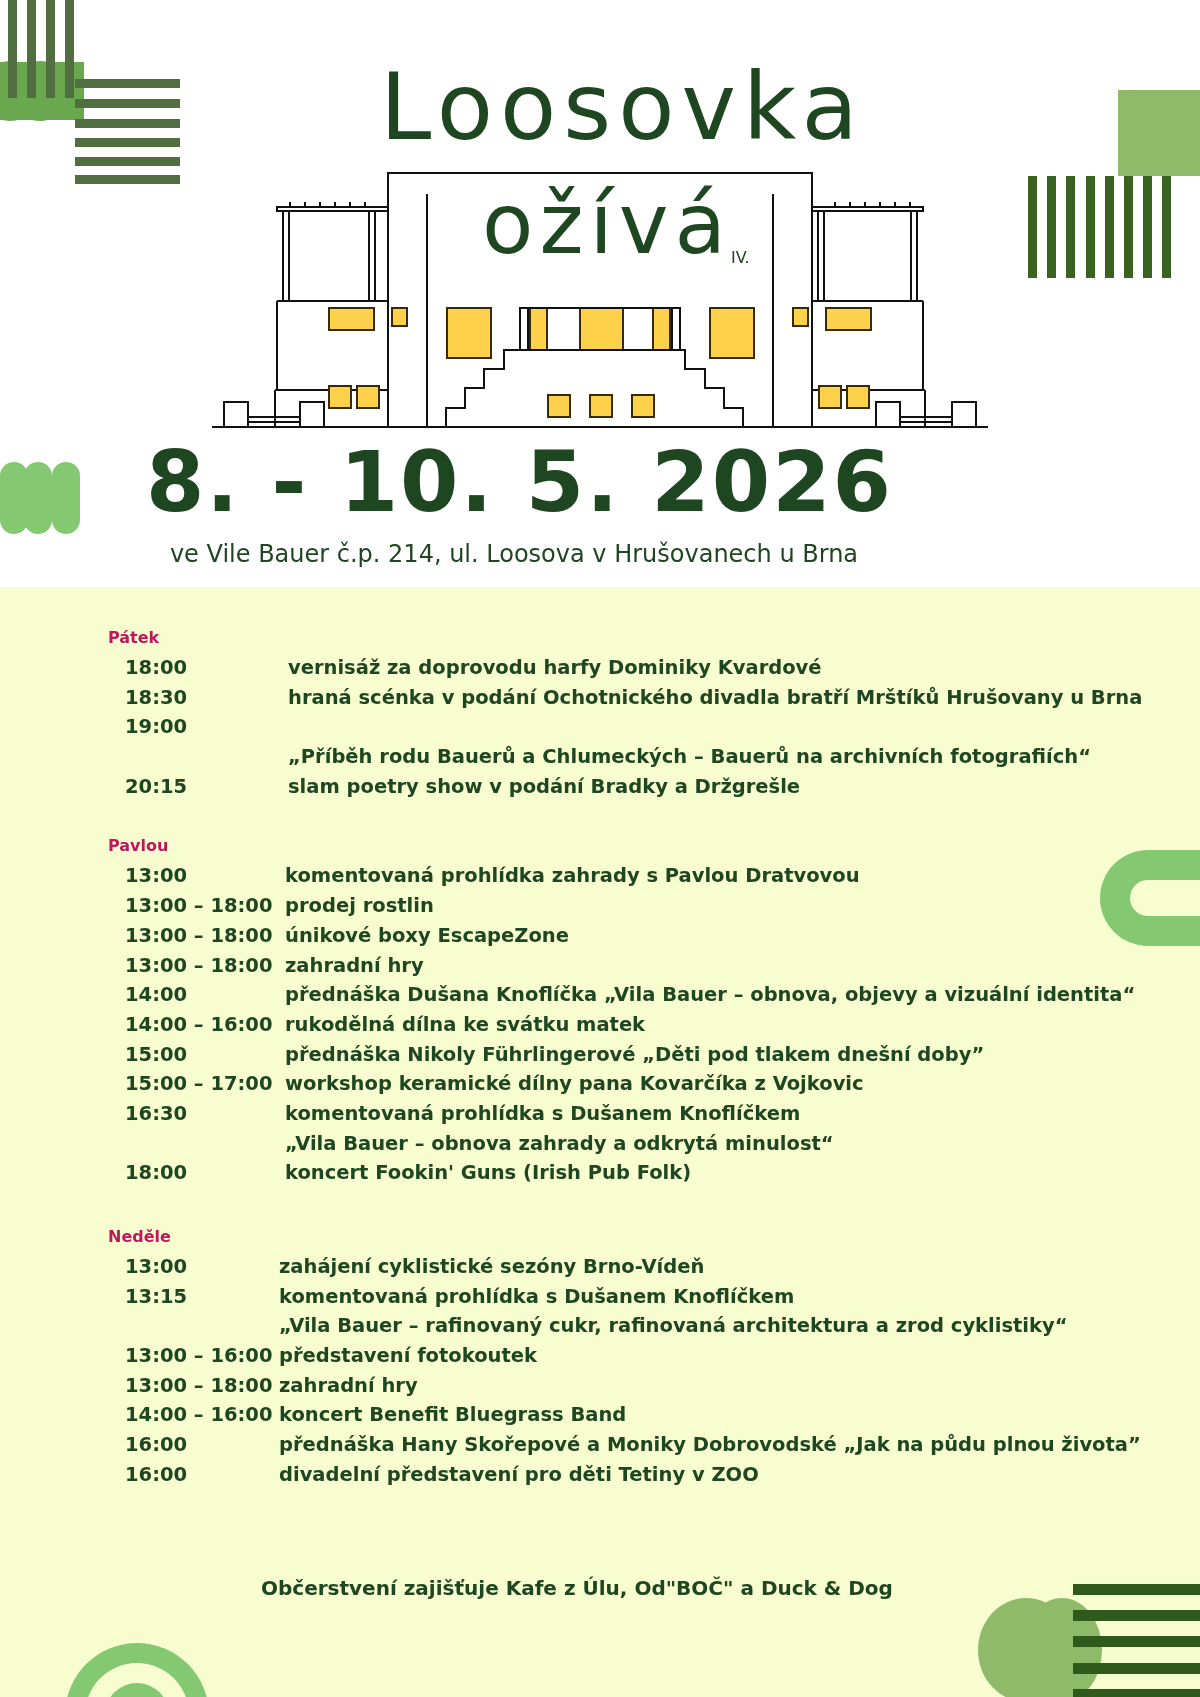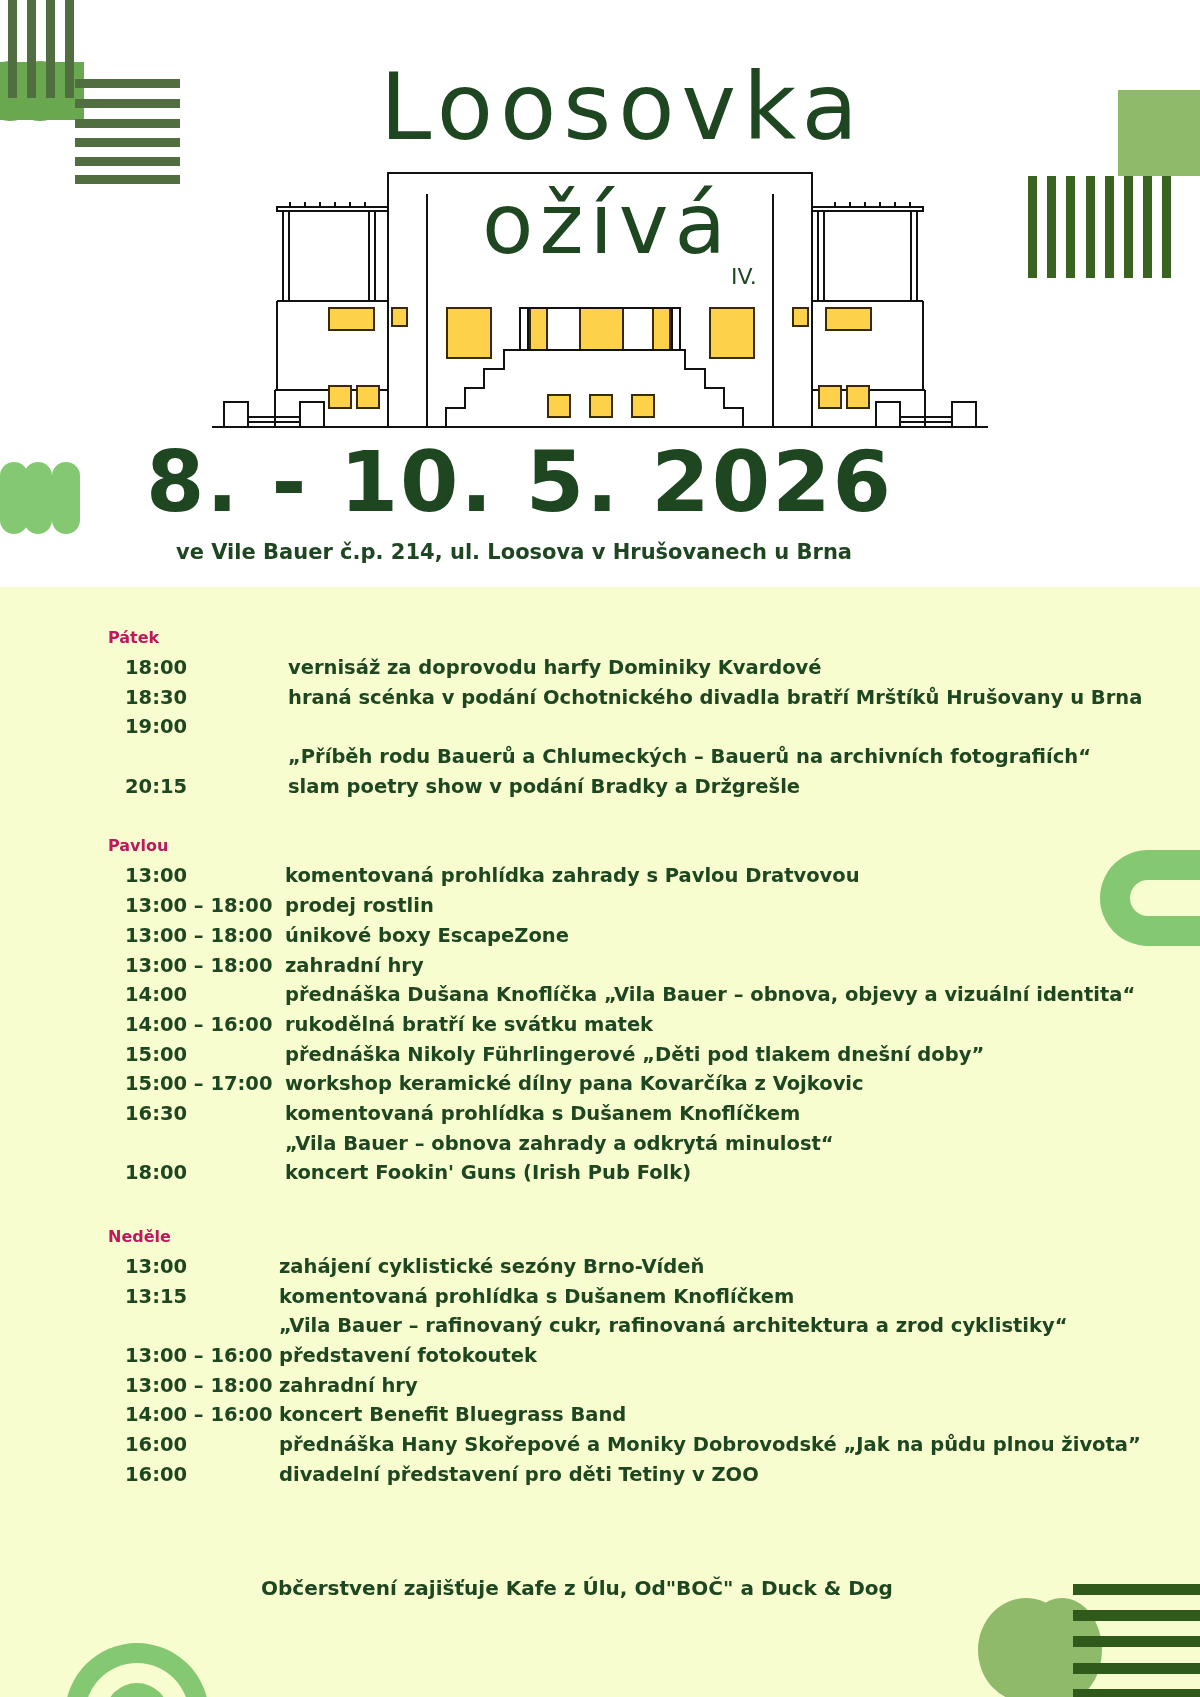--- a/index.html
+++ b/index.html
@@ -26,31 +26,31 @@
       font-size: 92px; letter-spacing: 7px; line-height: 1;
       color: #1e4620; font-weight: normal;
     }
     .subtitle {
       position: absolute; left: 482px; top: 182px;
       font-size: 84px; letter-spacing: 6px; line-height: 1;
       color: #1e4620;
     }
     .edition {
       position: absolute; left: 731px; top: 248px;
-      font-size: 22px; color: #1e4620; margin-top: 16px;
+      font-size: 16px; color: #1e4620;
     }
     .building { position: absolute; left: 210px; top: 170px; }
     .dates {
       position: absolute; left: 0; top: 440px; width: 1045px; text-align: center;
       font-size: 84px; font-weight: bold; color: #1e4620; line-height: 1;
       letter-spacing: 2px; padding-right: 6px;
     }
     .address {
       position: absolute; left: 0; top: 540px; width: 1028px; text-align: center;
-      font-size: 21px; font-weight: bold; color: #1e4620;
+      font-size: 24px; font-weight: normal; color: #1e4620;
     }
     .program { position: absolute; left: 108px; top: 623px; width: 1060px; }
     .day-title {
       font-size: 16px; font-weight: bold; color: #be185d; height: 30px; line-height: 30px;
     }
     .row { display: flex; height: 29.7px; line-height: 29.7px; font-size: 19.5px; font-weight: bold; color: #1e4620; white-space: nowrap; }
     .row .time { width: 163px; flex: none; margin-left: 17px; }
     .row .desc { flex: none; }
     .section { margin-bottom: 30px; }
     .sec-sobota .row .time { width: 160px; }
@@ -237,21 +237,21 @@
     <div class="row">
         <span class="time">13:00 – 18:00</span>
         <span class="desc">zahradní hry</span>
       </div>
     <div class="row">
         <span class="time">14:00</span>
         <span class="desc">přednáška Dušana Knoflíčka „Vila Bauer – obnova, objevy a vizuální identita“</span>
       </div>
     <div class="row">
         <span class="time">14:00 – 16:00</span>
-        <span class="desc">rukodělná bratří ke svátku matek</span>
+        <span class="desc">rukodělná dílna ke svátku matek</span>
       </div>
     <div class="row">
         <span class="time">15:00</span>
         <span class="desc">přednáška Nikoly Führlingerové „Děti pod tlakem dnešní doby”</span>
       </div>
     <div class="row">
         <span class="time">15:00 – 17:00</span>
         <span class="desc">workshop keramické dílny pana Kovarčíka z Vojkovic</span>
       </div>
     <div class="row">

